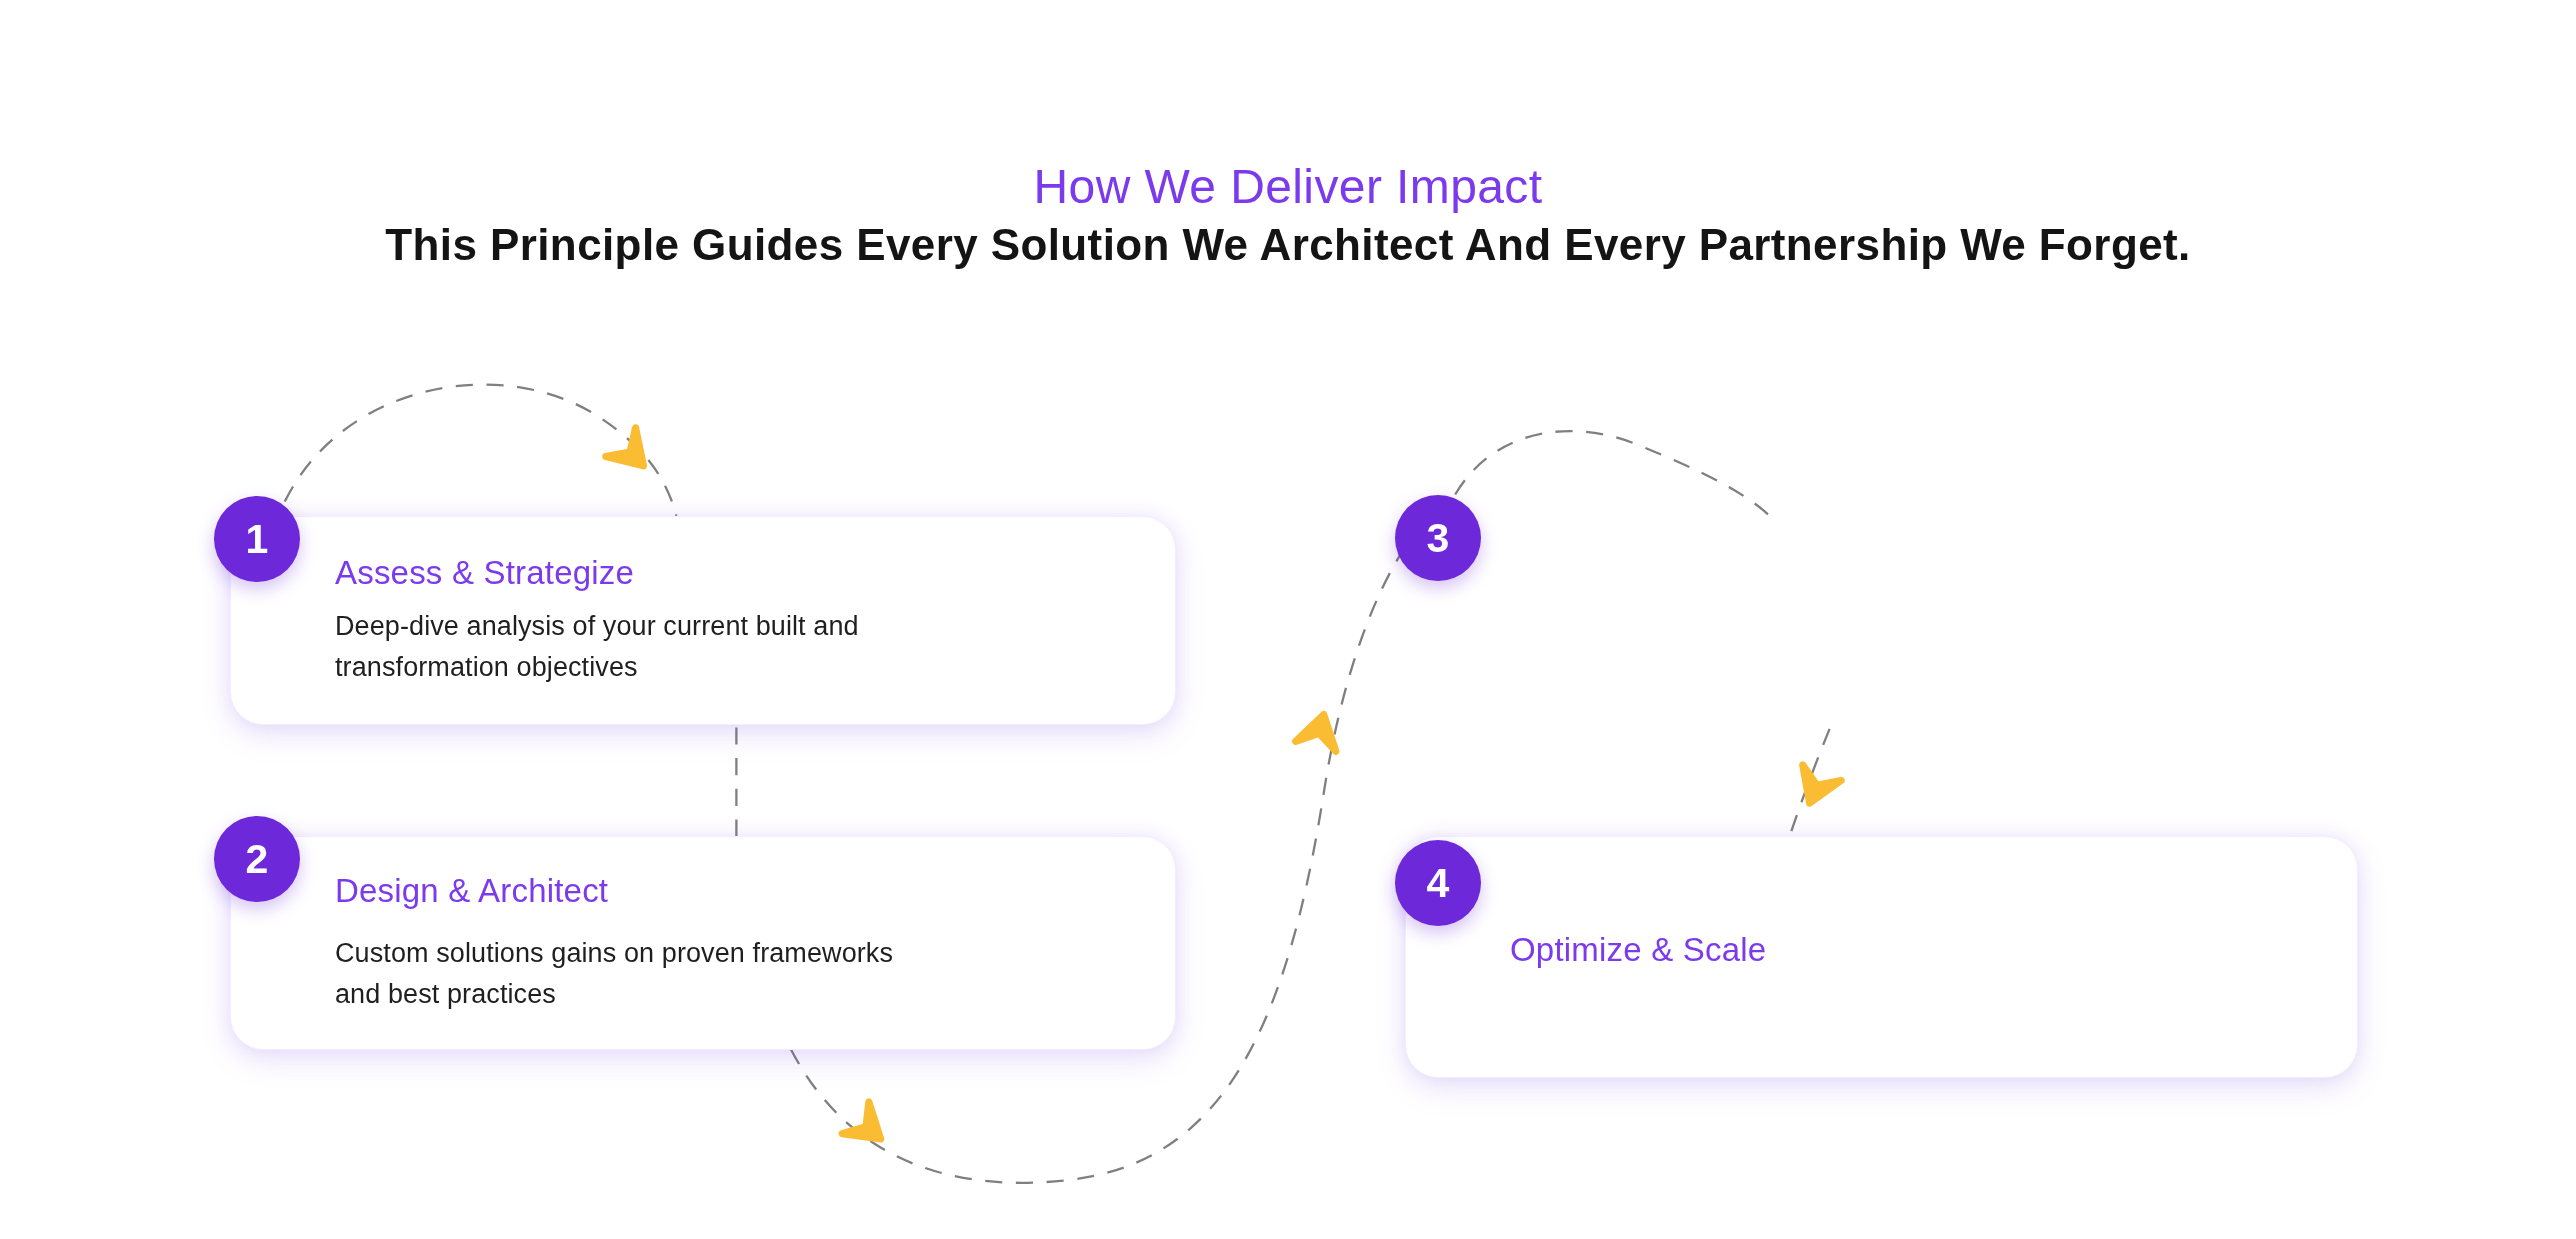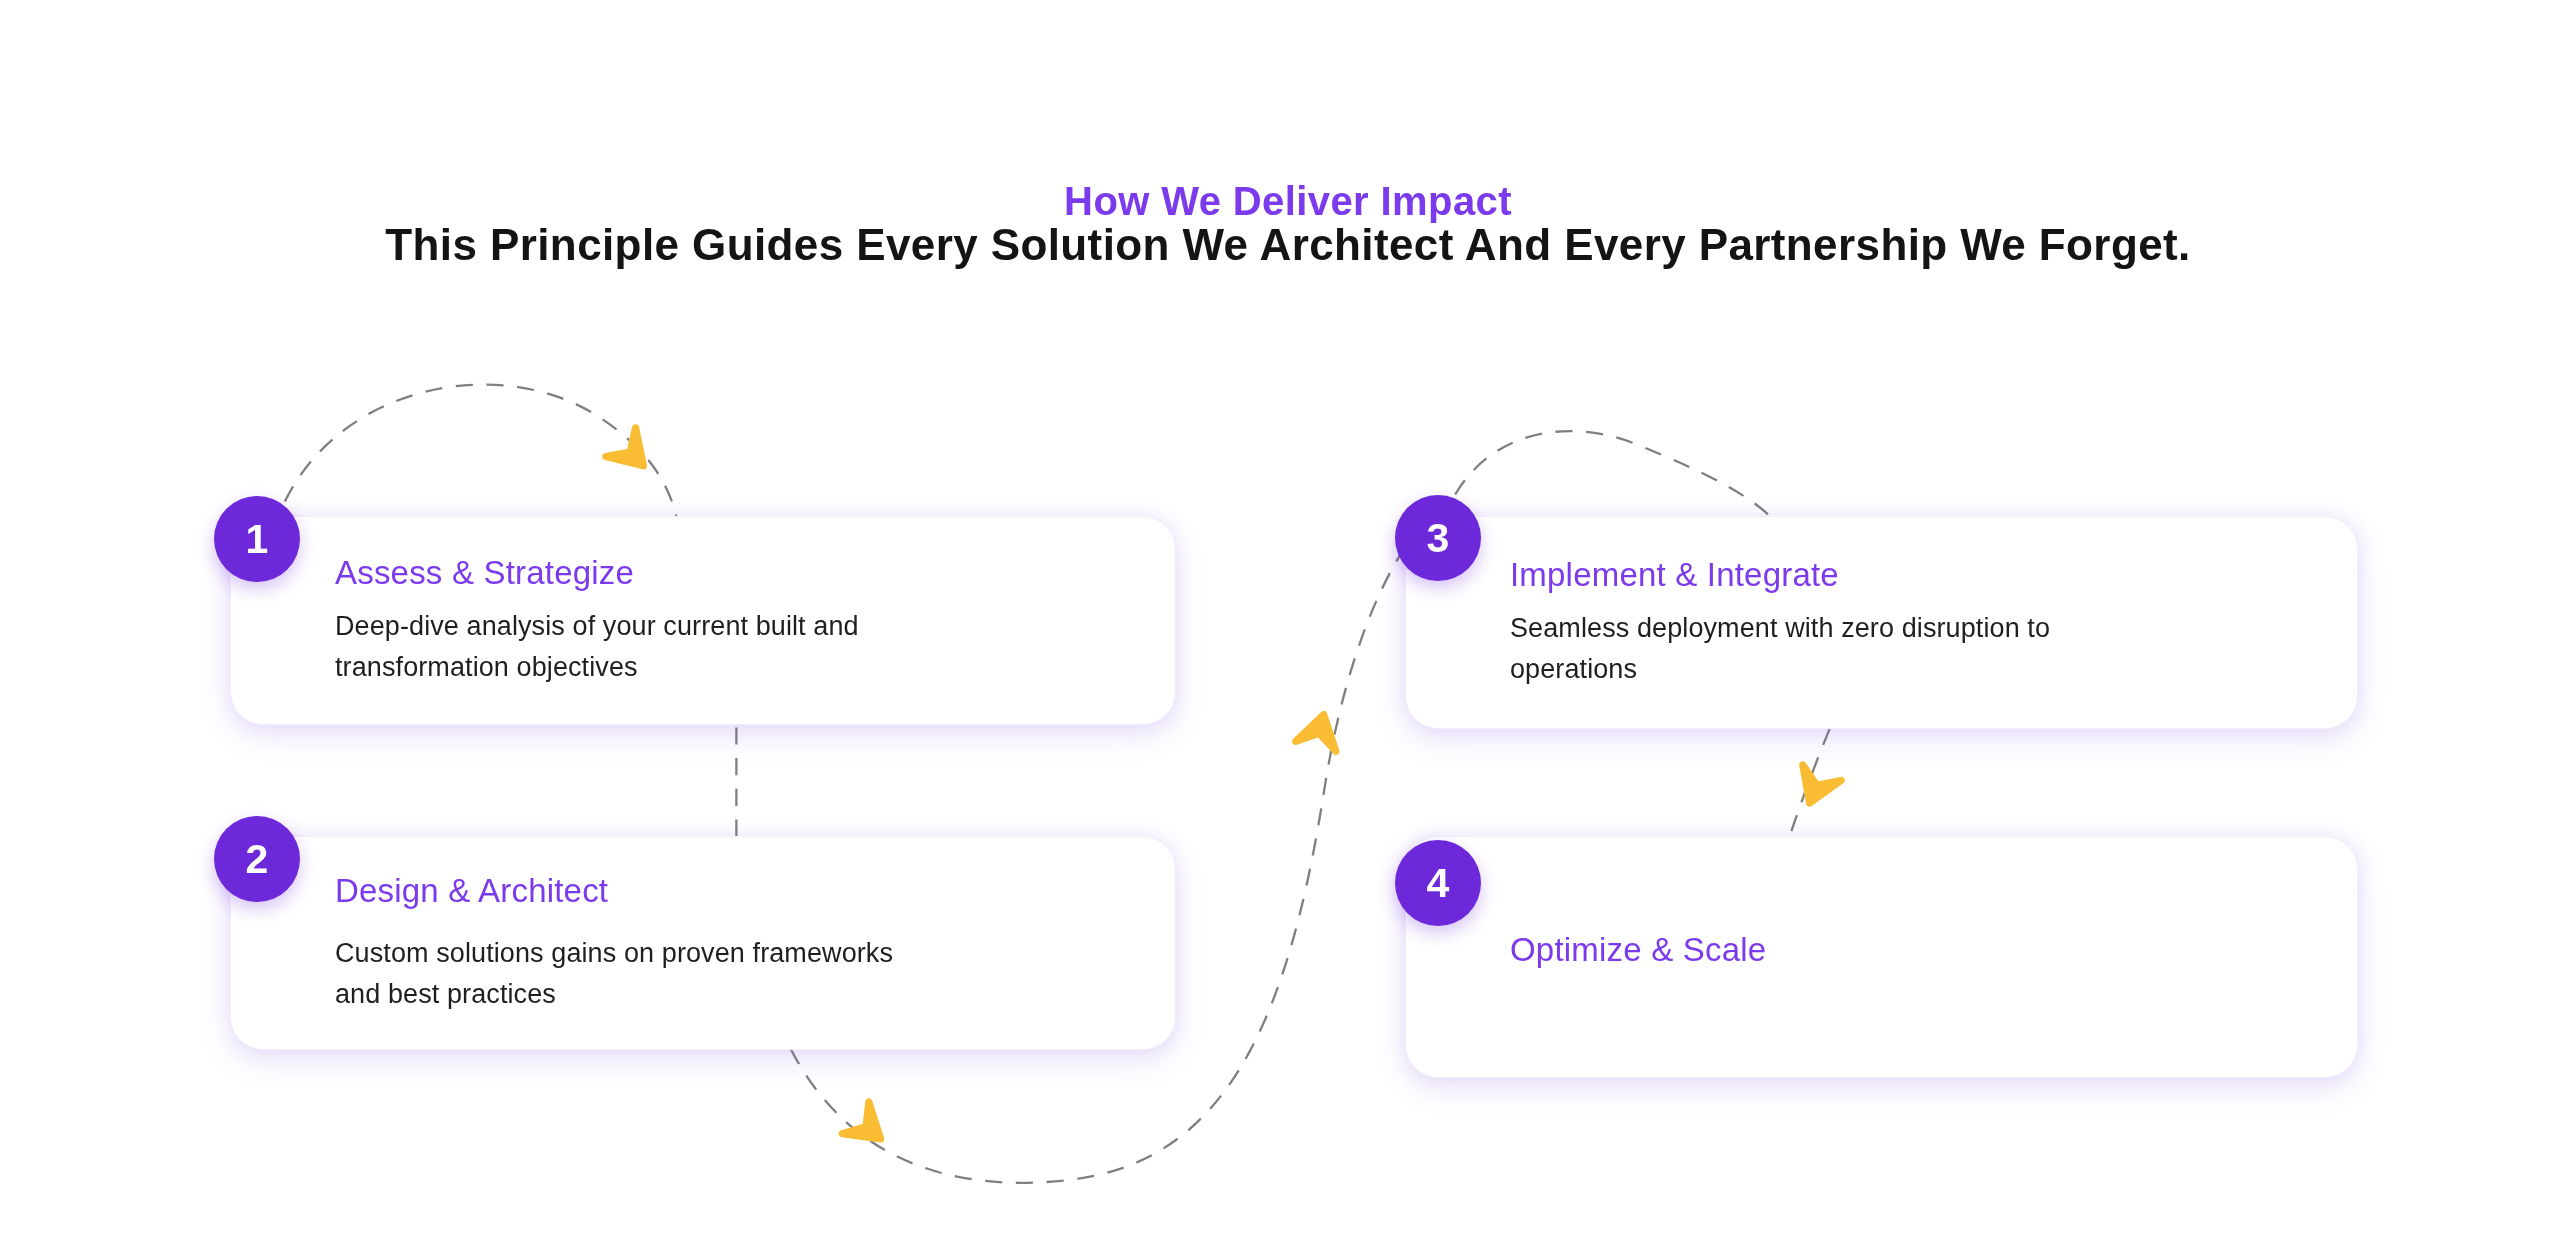--- a/index.html
+++ b/index.html
@@ -16,23 +16,22 @@
     width:2576px;height:1239px;
     background:#ffffff;
     font-family:"Liberation Sans", sans-serif;
     overflow:hidden;
   }
   .canvas{position:relative;width:2576px;height:1239px;background:#ffffff;}
 
   .eyebrow{
     position:absolute;left:0;top:159px;width:100%;
     text-align:center;
-    font-size:40px;font-weight:700;letter-spacing:0.4px;
+    font-size:48px;font-weight:400;letter-spacing:0.4px;
     color:var(--purple);
-    margin-top:20px;
   }
   .title{
     position:absolute;left:0;top:220px;width:100%;
     text-align:center;
     font-size:44px;font-weight:700;letter-spacing:0.4px;
     color:var(--heading);
   }
 
   .flow-svg{position:absolute;left:0;top:0;width:2576px;height:1239px;}
   .dash-path{
@@ -124,25 +123,20 @@
     <div class="card-desc">Deep-dive analysis of your current built and
 transformation objectives</div>
   </div>
 
   <div class="card card-2">
     <div class="card-title">Design &amp; Architect</div>
     <div class="card-desc">Custom solutions gains on proven frameworks
 and best practices</div>
   </div>
 
-  <div class="card card-3">
-    <div class="card-title">Implement &amp; Integrate</div>
-    <div class="card-desc">Seamless deployment with zero disruption to
-operations</div>
-  </div>
 
   <div class="card card-4">
     <div class="card-title">Optimize &amp; Scale</div>
   </div>
 
   <div class="badge badge-1">1</div>
   <div class="badge badge-2">2</div>
   <div class="badge badge-3">3</div>
   <div class="badge badge-4">4</div>
 

